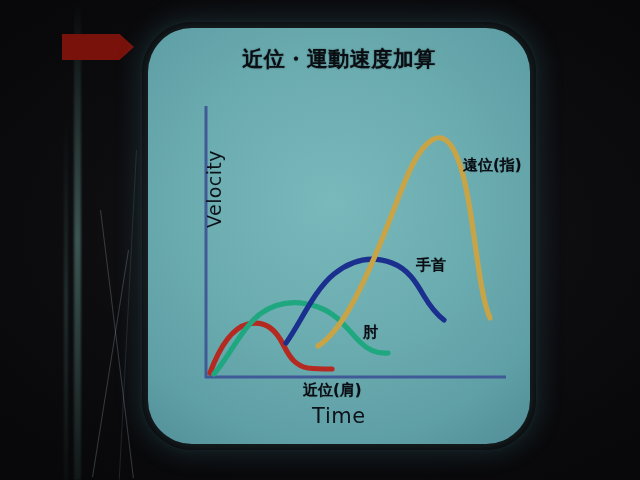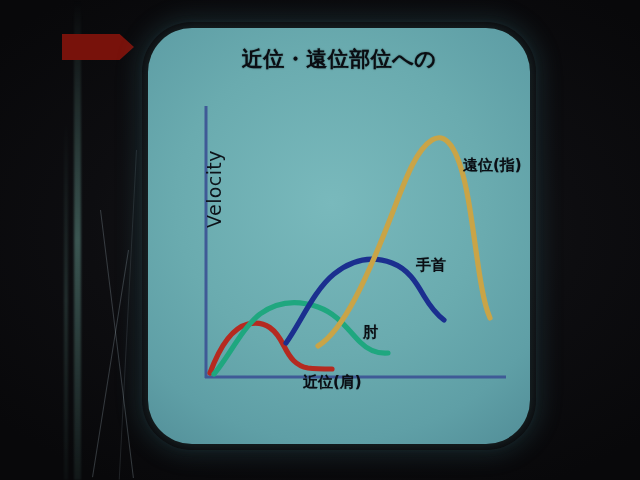--- a/index.html
+++ b/index.html
@@ -113,21 +113,21 @@
     position: absolute;
     color: #0a0e14;
     font-size: 15px;
     font-weight: 600;
     white-space: nowrap;
     text-shadow: 0 0 1px rgba(0,0,0,0.4);
   }
   .lbl-distal { left: 315px; top: 128px; }
   .lbl-wrist  { left: 268px; top: 222px; margin-top: 6px; }
   .lbl-elbow  { left: 215px; top: 295px; }
-  .lbl-prox   { left: 155px; top: 345px; }
+  .lbl-prox   { left: 155px; top: 353px; }
 
   svg { position: absolute; left: 0; top: 0; }
 </style>
 </head>
 <body>
 
 <div id="stage">
 
   <div class="room-bg"></div>
 
@@ -137,21 +137,21 @@
   <div class="hairline" style="left:100px; top:210px; width:1px; height:270px; transform:rotate(-7deg); transform-origin:top center;"></div>
   <div class="hairline" style="left:128px; top:250px; width:1px; height:230px; transform:rotate(9deg); transform-origin:top center;"></div>
   <div class="hairline" style="left:136px; top:150px; width:1px; height:330px; transform:rotate(3deg); transform-origin:top center; opacity:0.55;"></div>
 
   <div class="red-flag"></div>
 
   <div class="slide">
     <div class="slide-glow"></div>
 
     <div class="title">
-      <span>近位・遠位部位への</span>
+      <span>近位・運動速度加算</span>
     </div>
 
     <div class="chart">
 
       <svg width="382" height="416" viewBox="0 0 382 416">
 
         <g>
           <line x1="58" y1="78" x2="58" y2="350" stroke="#3f5a96" stroke-width="3"></line>
           <line x1="57" y1="349" x2="358" y2="349" stroke="#3f5a96" stroke-width="3"></line>
         </g>
@@ -159,20 +159,21 @@
         <path d="M 62 345 C 72 318, 84 300, 100 296 C 118 292, 128 302, 136 318 C 142 330, 148 338, 160 340 C 168 341, 176 341, 184 341" fill="none" stroke="#b52a20" stroke-width="5.2" stroke-linecap="round"></path>
 
         <path d="M 66 346 C 80 330, 94 300, 112 286 C 130 273, 150 272, 170 279 C 190 286, 200 302, 212 314 C 220 322, 228 326, 240 325" fill="none" stroke="#1fa77f" stroke-width="5.2" stroke-linecap="round"></path>
 
         <path d="M 138 315 C 152 296, 166 262, 186 246 C 206 230, 226 228, 244 235 C 260 241, 268 254, 276 268 C 282 278, 288 286, 296 292" fill="none" stroke="#1b2f8f" stroke-width="5.2" stroke-linecap="round"></path>
 
         <path d="M 170 318 C 196 302, 220 248, 244 186 C 258 150, 268 122, 284 112 C 300 102, 312 126, 320 170 C 328 214, 332 268, 342 290" fill="none" stroke="#c9a447" stroke-width="5.2" stroke-linecap="round"></path>
       </svg>
 
       <div class="ylabel">Velocity</div>
+      <div class="xlabel">Time</div>
 
       <div class="curve-label lbl-distal">遠位(指)</div>
       <div class="curve-label lbl-wrist">手首</div>
       <div class="curve-label lbl-elbow">肘</div>
       <div class="curve-label lbl-prox">近位(肩)</div>
     </div>
   </div>
 </div>
 
 </body></html>

